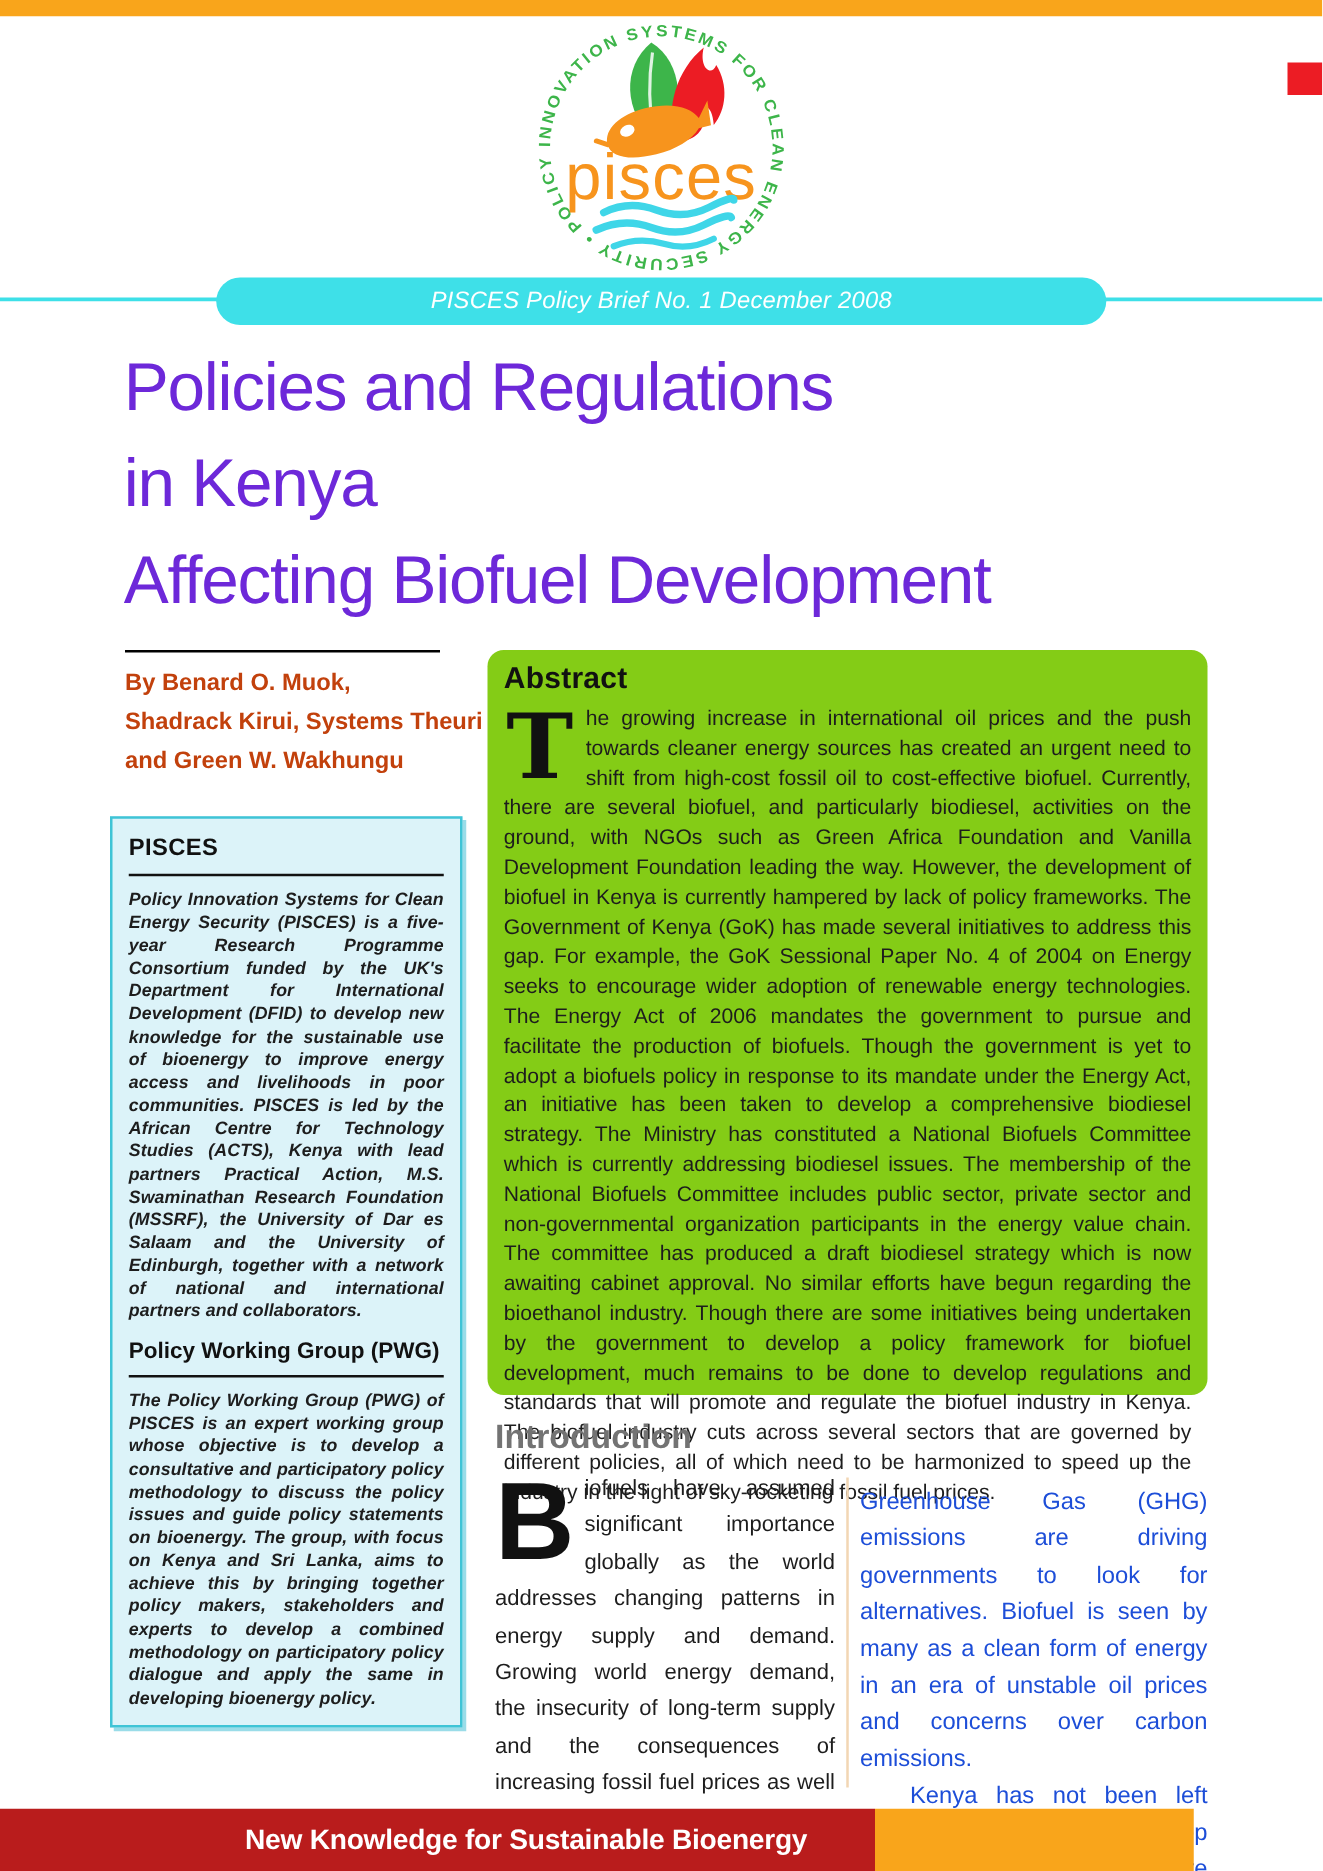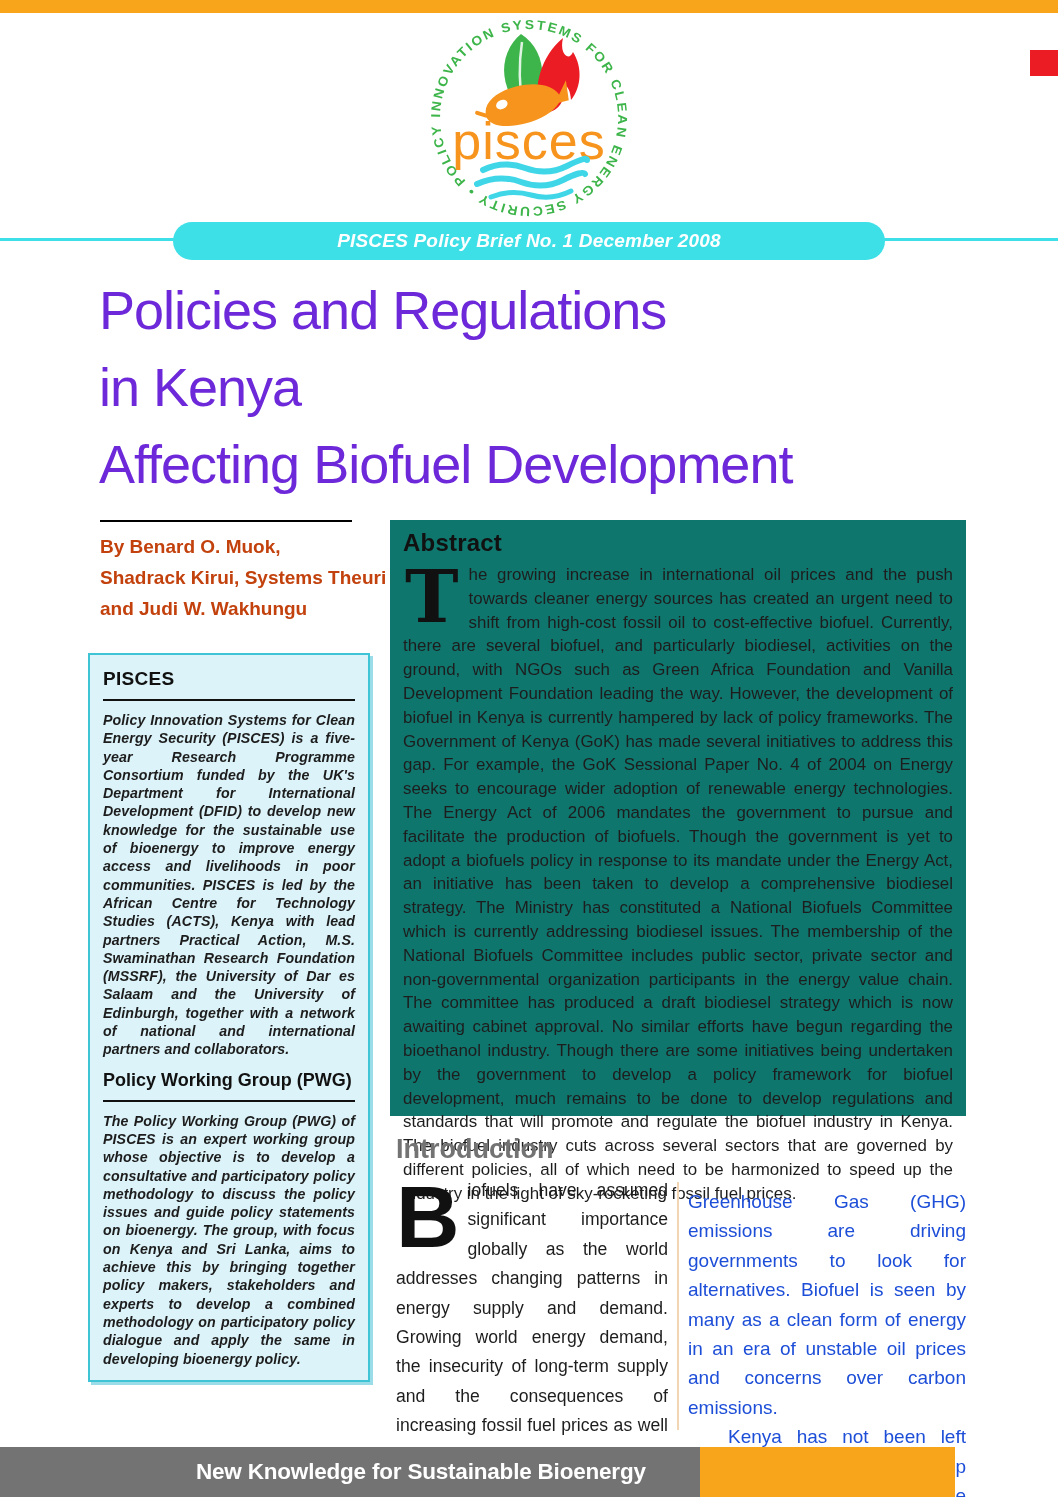--- a/index.html
+++ b/index.html
@@ -7,21 +7,21 @@
     position:relative;width:1058px;height:1497px;background:#ffffff;overflow:hidden;
     font-family:"Liberation Sans",sans-serif;color:#1c1c1c;
   }
   .top-bar{position:absolute;left:0;top:0;width:1058px;height:13px;background:#F9A51B;}
   .red-square{position:absolute;left:1030px;top:50px;width:28px;height:26px;background:#EC1C24;}
   .logo-wrap{position:absolute;left:421px;top:12px;width:216px;height:214px;}
   .banner-line{position:absolute;left:0;top:238px;width:1058px;height:3px;background:#3EE0E8;}
   .banner{
     position:absolute;left:173px;top:222px;width:712px;height:38px;border-radius:19px;
     background:#3EE0E8;display:flex;align-items:center;justify-content:center;
-    color:#ffffff;font-weight:700;font-style:italic;font-size:19px;letter-spacing:.2px;
+    color:#ffffff;font-weight:400;font-style:italic;font-size:19px;letter-spacing:.2px;
   }
   .page-title{
     position:absolute;left:99px;top:272px;width:830px;
     font-size:54px;line-height:77px;font-weight:400;color:#6d28d9;letter-spacing:-1px;
   }
   .author-rule{position:absolute;left:100px;top:520px;width:252px;height:2px;background:#000;}
   .authors{position:absolute;left:100px;top:531px;font-size:19px;font-weight:700;line-height:31px;color:#c2410c;}
   .sidebar-box{
     position:absolute;left:88px;top:653px;width:282px;height:729px;box-sizing:border-box;
     background:#DCF3F9;border:2px solid #3FC4D6;box-shadow:3px 3px 0 #9ADCE8;
@@ -29,40 +29,40 @@
   }
   .sidebar-heading{font-size:19px;font-weight:700;color:#111;letter-spacing:.3px;}
   .sidebar-rule{border:none;border-top:2px solid #111;margin:9px 0 10px 0;}
   .sidebar-body{
     font-size:14.2px;line-height:18.3px;font-weight:700;color:#1d1d1d;
     text-align:justify;letter-spacing:.1px;font-style:italic;
   }
   .pwg-heading{font-size:18px;font-weight:700;color:#111;margin-top:11px;}
   .abstract-box{
     position:absolute;left:390px;top:520px;width:576px;height:596px;box-sizing:border-box;
-    background:#0f766e;padding:9px 13px 0 13px;
+    background:#84cc16;padding:9px 13px 0 13px;border-radius:13px;
   }
   .abstract-heading{font-size:24px;font-weight:700;color:#111;margin:0 0 6px 0;letter-spacing:.2px;}
   .abstract-body{font-size:16.9px;line-height:23.8px;text-align:justify;color:#1d1d1d;}
   .dropcap-t{
     float:left;font-family:"DejaVu Serif",serif;font-weight:700;font-size:72px;line-height:60px;
     padding:4px 10px 0 2px;color:#111;
   }
   .intro-heading{position:absolute;left:396px;top:1134px;font-size:27px;font-weight:700;color:#737373;}
   .intro-cols{position:absolute;left:396px;top:1176px;width:570px;display:flex;}
   .intro-col1{width:272px;font-size:17.6px;line-height:29.4px;text-align:justify;color:#1d1d1d;}
   .intro-divider{width:2px;background:#F2D6B4;margin:6px 9px 0 9px;height:248px;}
   .intro-col2{flex:1;font-size:19px;line-height:29.4px;text-align:justify;color:#1d4ed8;padding-top:11px;}
   .intro-col2 .p2{text-indent:40px;margin-top:0;}
   .dropcap-b{
     float:left;font-weight:700;font-size:88px;line-height:70px;
     padding:6px 8px 0 0;color:#111;
   }
   .footer-green{
-    position:absolute;left:0;top:1447px;width:700px;height:50px;background:#737373;
+    position:absolute;left:0;top:1447px;width:700px;height:50px;background:#b91c1c;
     display:flex;align-items:center;box-sizing:border-box;padding-left:196px;
     color:#ffffff;font-weight:700;font-size:22.5px;letter-spacing:-.2px;
   }
   .footer-orange{position:absolute;left:700px;top:1447px;width:255px;height:50px;background:#F9A51B;}
 </style>
 </head>
 <body>
 
 <div id="page">
 
@@ -112,21 +112,21 @@
   <div class="page-title">
     <div>Policies and Regulations</div>
     <div>in Kenya</div>
     <div>Affecting Biofuel Development</div>
   </div>
 
   <div class="author-rule"></div>
   <div class="authors">
     <div>By Benard O. Muok,</div>
     <div>Shadrack Kirui, Systems Theuri</div>
-    <div>and Judi W. Wakhungu</div>
+    <div>and Green W. Wakhungu</div>
   </div>
 
   <div class="sidebar-box">
     <div class="sidebar-heading">PISCES</div>
     <hr class="sidebar-rule">
     <div class="sidebar-body">Policy Innovation Systems for Clean Energy Security (PISCES) is a five-year Research Programme Consortium funded by the UK's Department for International Development (DFID) to develop new knowledge for the sustainable use of bioenergy to improve energy access and livelihoods in poor communities. PISCES is led by the African Centre for Technology Studies (ACTS), Kenya with lead partners Practical Action, M.S. Swaminathan Research Foundation (MSSRF), the University of Dar es Salaam and the University of Edinburgh, together with a network of national and international partners and collaborators.</div>
     <div class="pwg-heading">Policy Working Group (PWG)</div>
     <hr class="sidebar-rule">
     <div class="sidebar-body">The Policy Working Group (PWG) of PISCES is an expert working group whose objective is to develop a consultative and participatory policy methodology to discuss the policy issues and guide policy statements on bioenergy. The group, with focus on Kenya and Sri Lanka, aims to achieve this by bringing together policy makers, stakeholders and experts to develop a combined methodology on participatory policy dialogue and apply the same in developing bioenergy policy.</div>
   </div>

